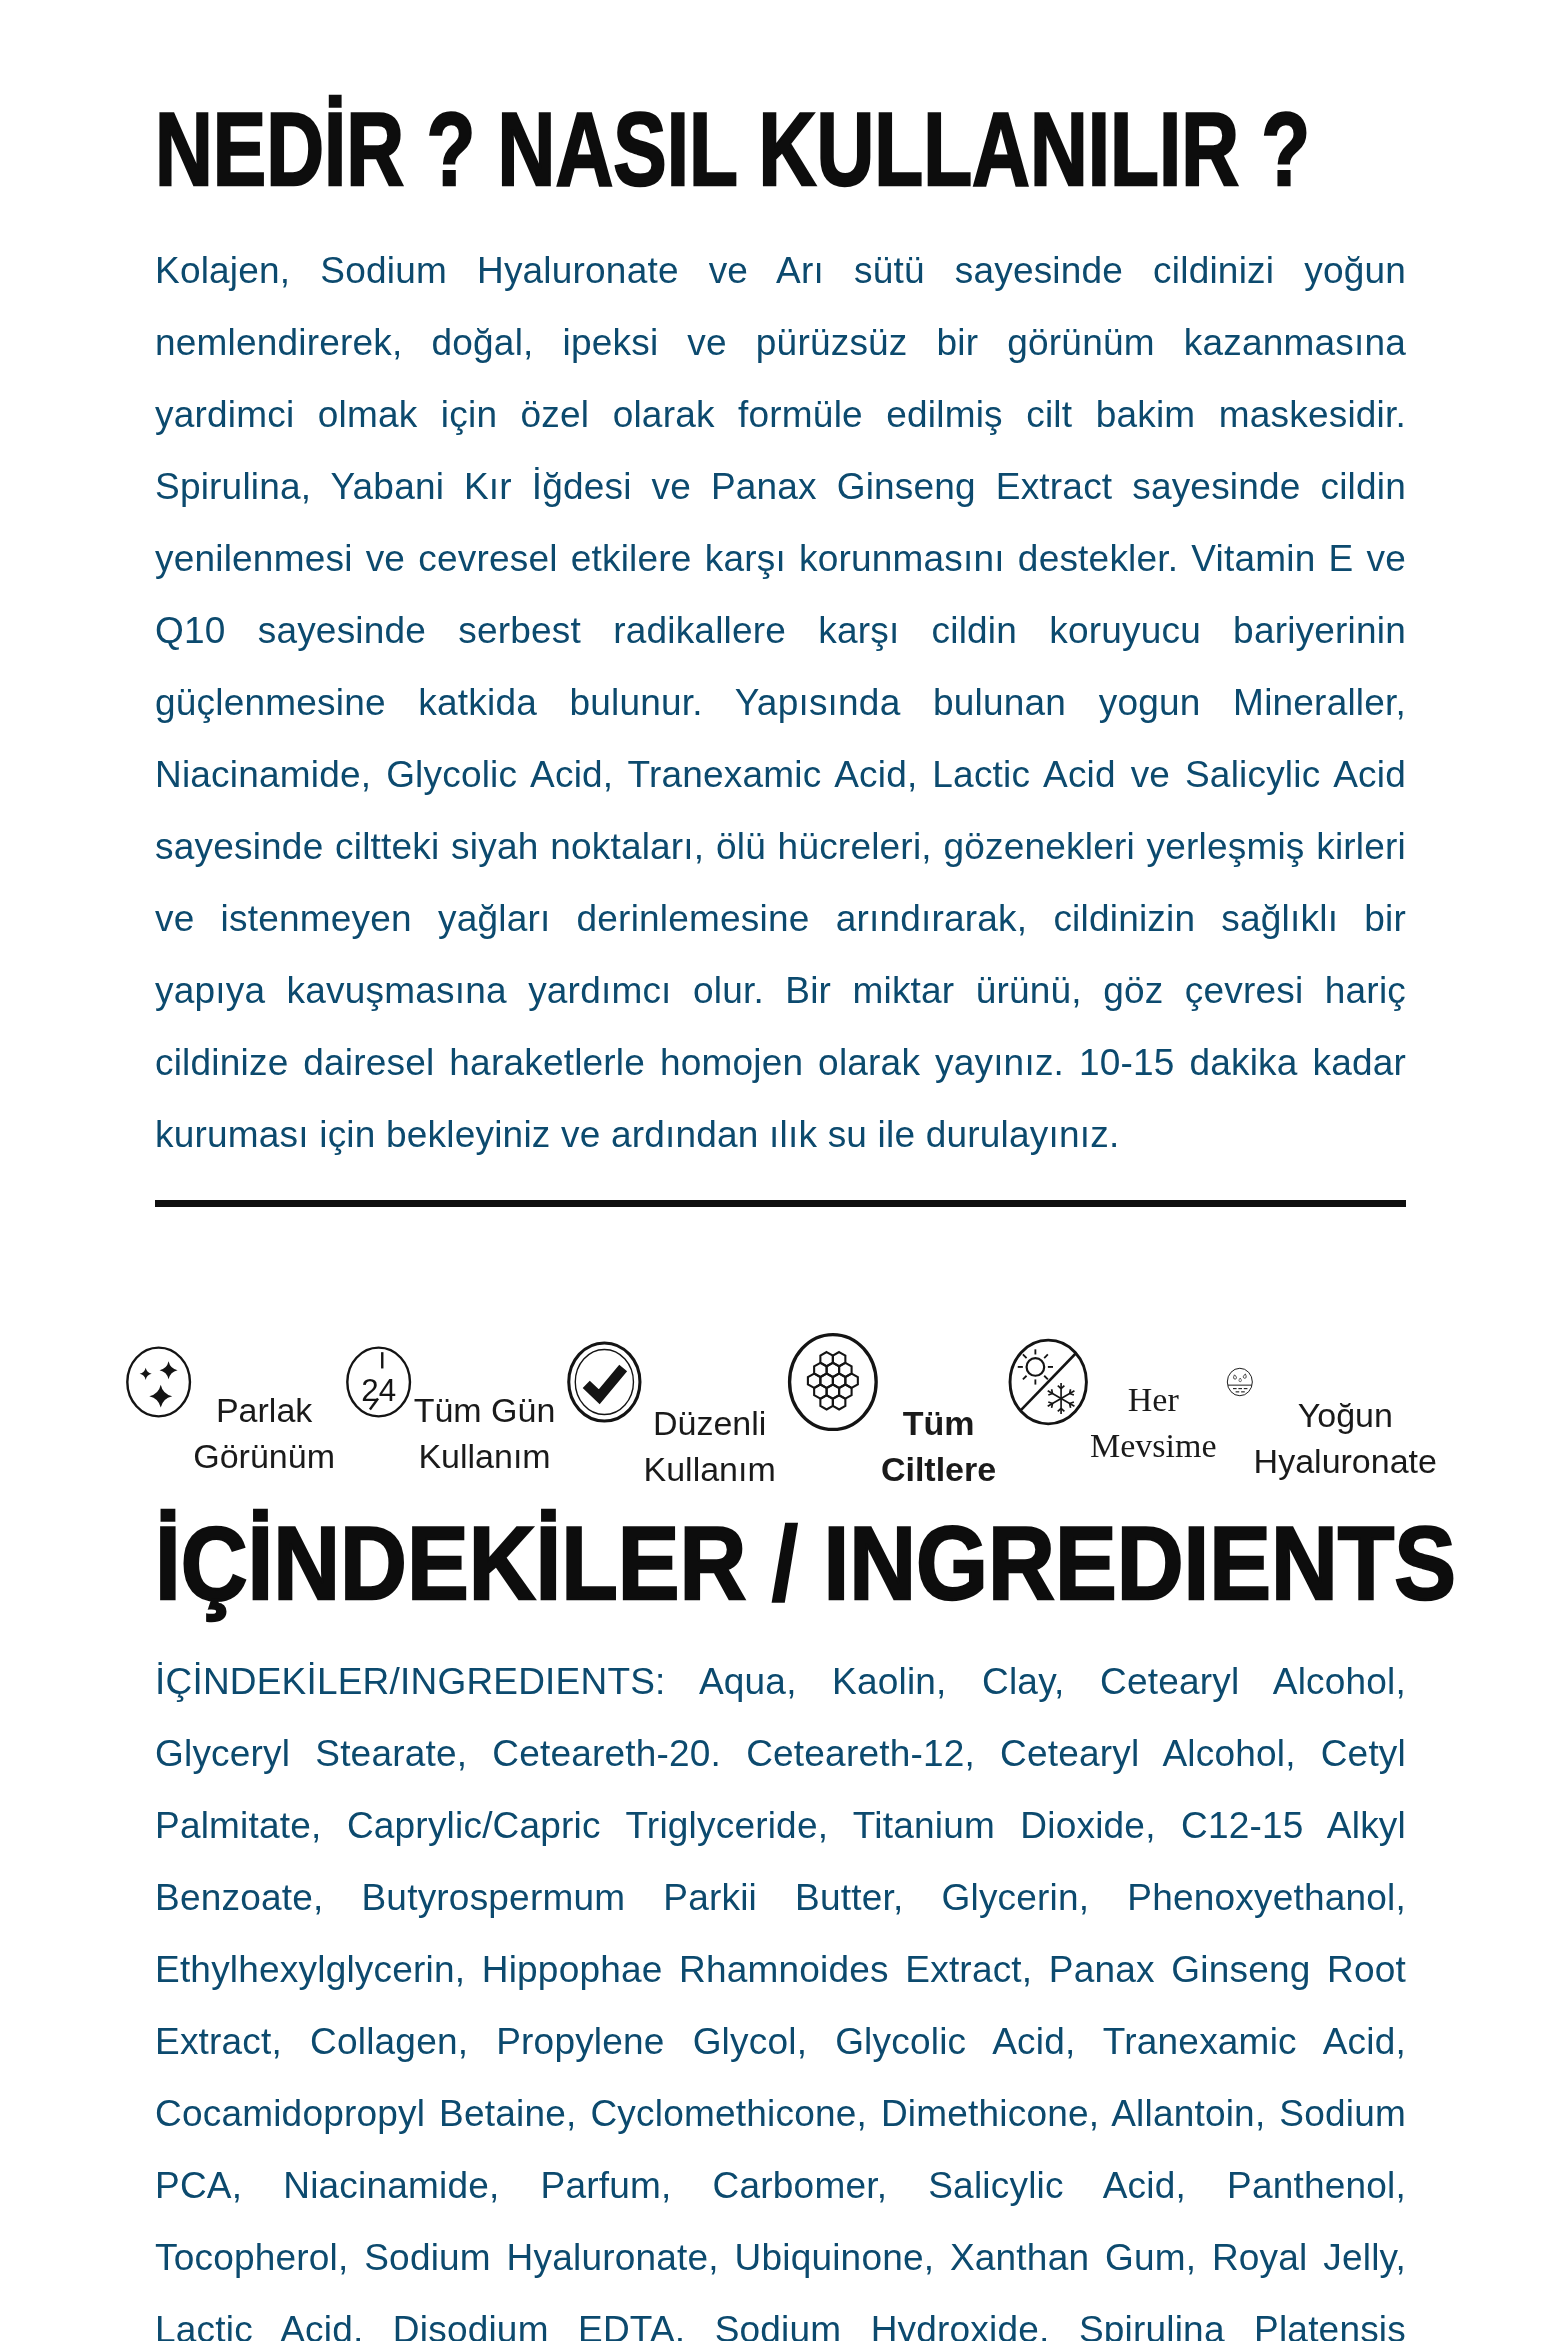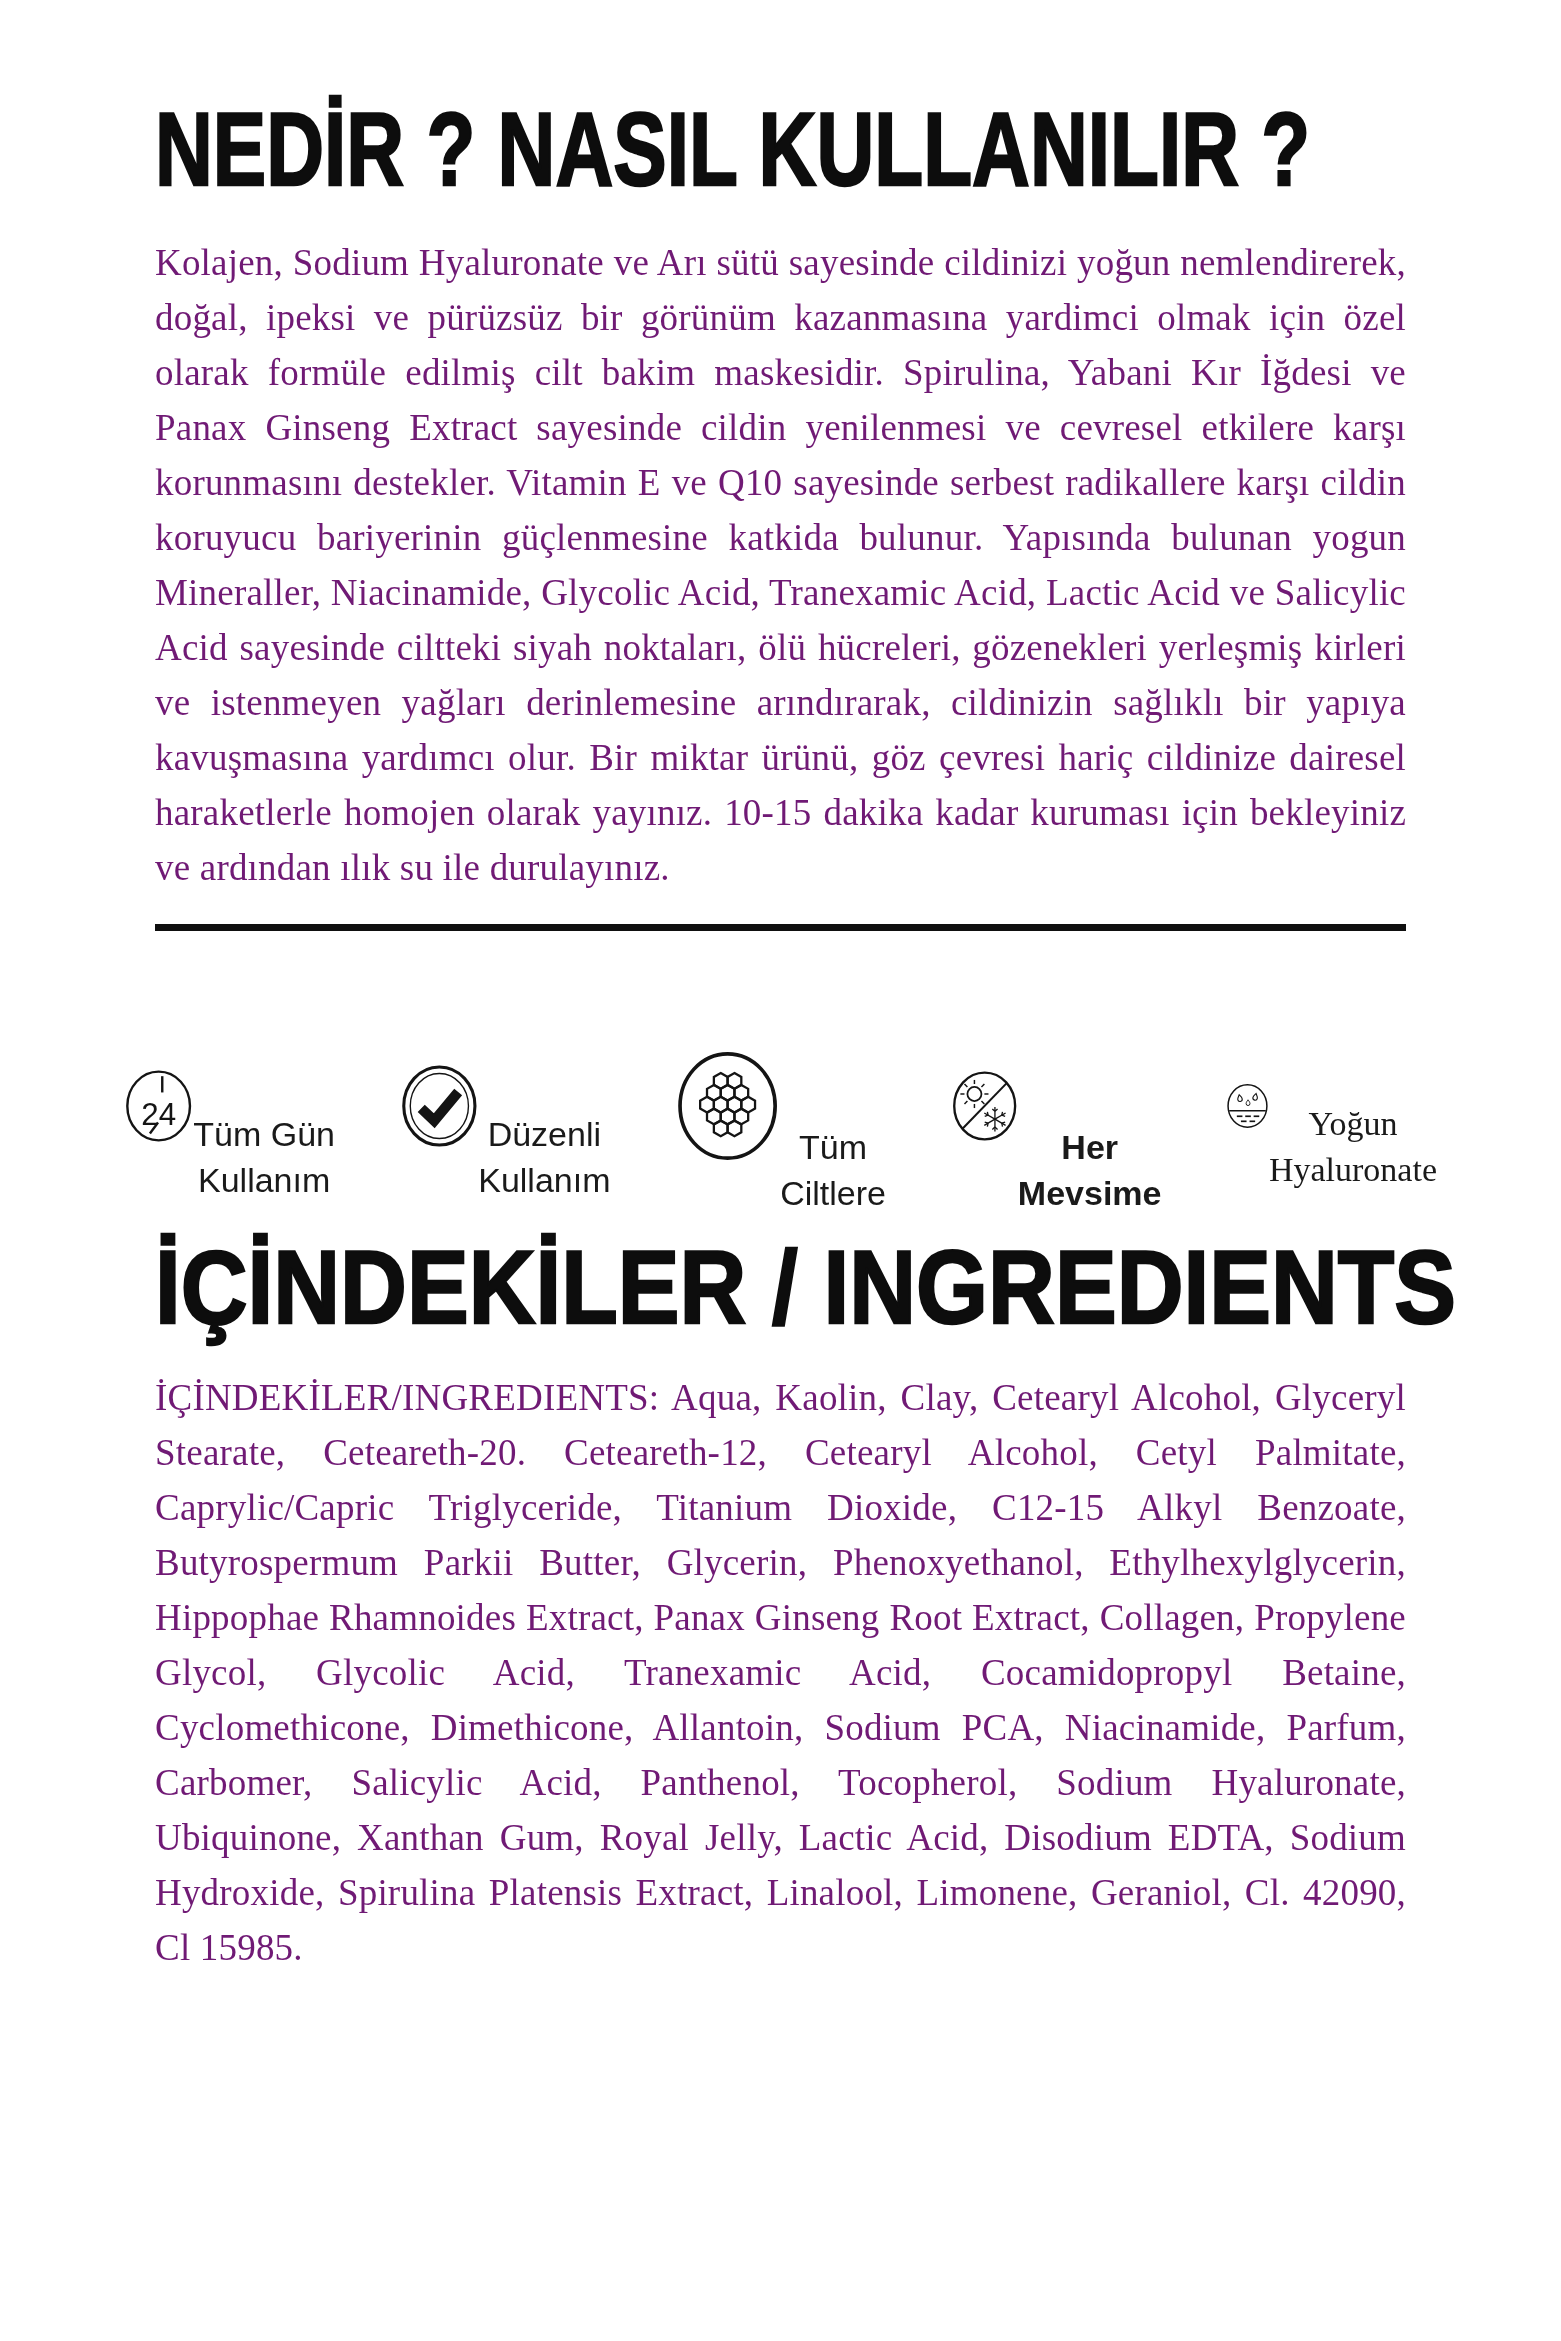--- a/index.html
+++ b/index.html
@@ -23,25 +23,24 @@
     display:inline-block;
     transform-origin:0 60%;
     -webkit-text-stroke:2.4px #0d0d0d;
   }
   .squeeze.s1 { transform:scaleX(0.77); }
   .squeeze.s2 { transform:scaleX(0.89); }
 
   p.body-text {
     margin-top:28px;
     font-size:37px;
-    line-height:55px;
+    line-height:72px;
     text-align:justify;
-    color:#701a75;
+    color:#0c4a6e;
     letter-spacing:0.2px;
-    font-family:Liberation Serif, serif;
   }
 
   .divider {
     border:none;
     height:6.5px;
     background:#0f0f0f;
     margin-top:29px;
     width:100%;
   }
 
@@ -85,20 +84,32 @@
 <div class="page">
 
   <h1 class="heading"><span class="squeeze s1">NEDİR ? NASIL KULLANILIR ?</span></h1>
 
   <p class="body-text">Kolajen, Sodium Hyaluronate ve Arı sütü sayesinde cildinizi yoğun nemlendirerek, doğal, ipeksi ve pürüzsüz bir görünüm kazanmasına yardimci olmak için özel olarak formüle edilmiş cilt bakim maskesidir. Spirulina, Yabani Kır İğdesi ve Panax Ginseng Extract sayesinde cildin yenilenmesi ve cevresel etkilere karşı korunmasını destekler. Vitamin E ve Q10 sayesinde serbest radikallere karşı cildin koruyucu bariyerinin güçlenmesine katkida bulunur. Yapısında bulunan yogun Mineraller, Niacinamide, Glycolic Acid, Tranexamic Acid, Lactic Acid ve Salicylic Acid sayesinde ciltteki siyah noktaları, ölü hücreleri, gözenekleri yerleşmiş kirleri ve istenmeyen yağları derinlemesine arındırarak, cildinizin sağlıklı bir yapıya kavuşmasına yardımcı olur. Bir miktar ürünü, göz çevresi hariç cildinize dairesel haraketlerle homojen olarak yayınız. 10-15 dakika kadar kuruması için bekleyiniz ve ardından ılık su ile durulayınız.</p>
 
   <hr class="divider">
 
   <div class="features">
 
+    <div class="feature">
+      <svg width="174" height="194" viewBox="0 0 230 250">
+        <ellipse cx="115" cy="125" rx="104" ry="114" fill="none" stroke="#141414" stroke-width="8"></ellipse>
+        <path fill="#141414" d="M72 78 Q75.6 94.4 92 98 Q75.6 101.6 72 118 Q68.4 101.6 52 98 Q68.4 94.4 72 78 Z"></path>
+        <path fill="#141414" d="M148 56 Q153.4 80.6 178 86 Q153.4 91.4 148 116 Q142.6 91.4 118 86 Q142.6 80.6 148 56 Z"></path>
+        <path fill="#141414" d="M122 134 Q128.8 165.2 160 172 Q128.8 178.8 122 210 Q115.2 178.8 84 172 Q115.2 165.2 122 134 Z"></path>
+      </svg>
+      <div class="feature-label">
+        <div>Parlak</div>
+        <div>Görünüm</div>
+      </div>
+    </div>
 
     <div class="feature">
       <svg width="174" height="194" viewBox="0 0 230 250">
         <ellipse cx="115" cy="125" rx="104" ry="114" fill="none" stroke="#141414" stroke-width="8"></ellipse>
         <line x1="127" y1="26" x2="127" y2="80" stroke="#141414" stroke-width="8"></line>
         <line x1="86" y1="216" x2="113" y2="180" stroke="#141414" stroke-width="8"></line>
         <text class="num24" x="115" y="188" text-anchor="middle">24</text>
       </svg>
       <div class="feature-label">
         <div>Tüm Gün</div>

